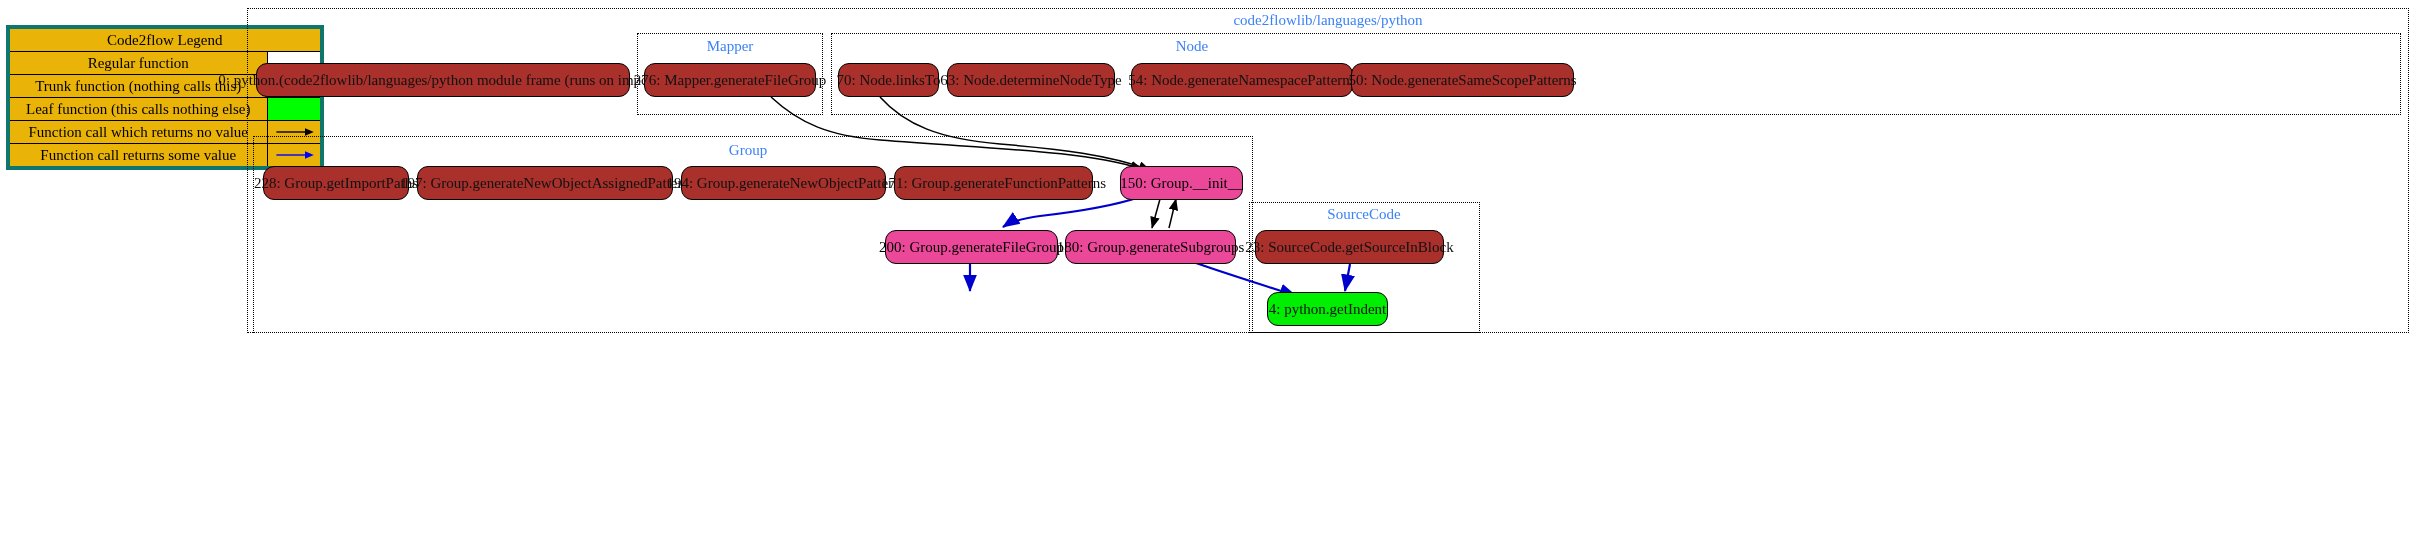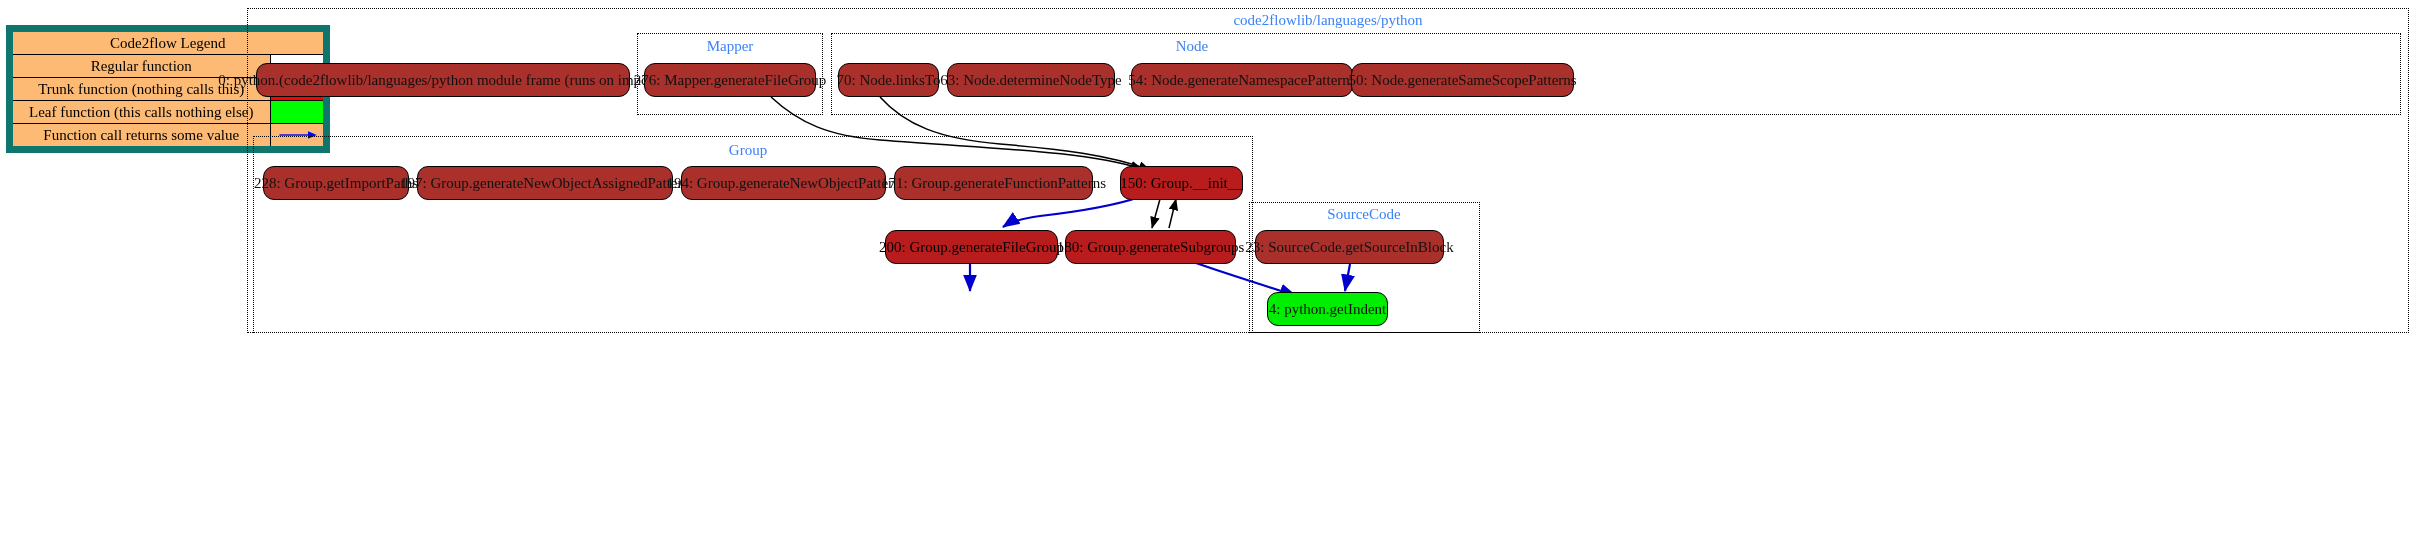--- a/index.html
+++ b/index.html
@@ -25,22 +25,22 @@
     left: 0;
     width: 2416px;
     height: 539px;
   }
   
   .legend {
     position: absolute;
     left: 6px;
     top: 25px;
     border-collapse: collapse;
-    border: 7px solid #0f766e;
-    background: #fdba74;
+    border: 4px solid #0f766e;
+    background: #eab308;
     font-size: 15px;
     font-family: Liberation Serif, serif;
   }
   .legend td {
     border: 1px solid #000;
     padding: 2px 16px;
     text-align: center;
     white-space: nowrap;
     line-height: 16px;
     height: 18px;
@@ -94,21 +94,21 @@
     background: #a9302b;
     color: #111111;
     border-color: #000000;
   }
   .node.leaf {
     background: #00ef00;
     color: #111111;
     border-color: #000000;
   }
   .node.regular {
-    background: #b91c1c;
+    background: #ec4899;
   }
 </style>
 </head>
 <body>
 
 <div id="stage">
 
   <table class="legend">
     <tbody>
       <tr>
@@ -118,20 +118,29 @@
         <td>Regular function</td>
         <td class="swatch" style="background:#ffffff;"></td>
       </tr>
       <tr>
         <td>Trunk function (nothing calls this)</td>
         <td class="swatch" style="background:#ff0000;"></td>
       </tr>
       <tr>
         <td>Leaf function (this calls nothing else)</td>
         <td class="swatch" style="background:#00ff00;"></td>
+      </tr>
+      <tr>
+        <td>Function call which returns no value</td>
+        <td class="arrowcell">
+          <svg class="arrow-black" viewBox="0 0 40 14" preserveAspectRatio="none">
+            <line x1="4" y1="7" x2="30" y2="7" stroke="#000000" stroke-width="1.4"></line>
+            <polygon points="30,3.2 38,7 30,10.8" fill="#000000"></polygon>
+          </svg>
+        </td>
       </tr>
       <tr>
         <td>Function call returns some value</td>
         <td class="arrowcell">
           <svg class="arrow-blue" viewBox="0 0 40 14" preserveAspectRatio="none">
             <line x1="4" y1="7" x2="30" y2="7" stroke="#0000ff" stroke-width="1.4"></line>
             <polygon points="30,3.2 38,7 30,10.8" fill="#0000ff"></polygon>
           </svg>
         </td>
       </tr>

